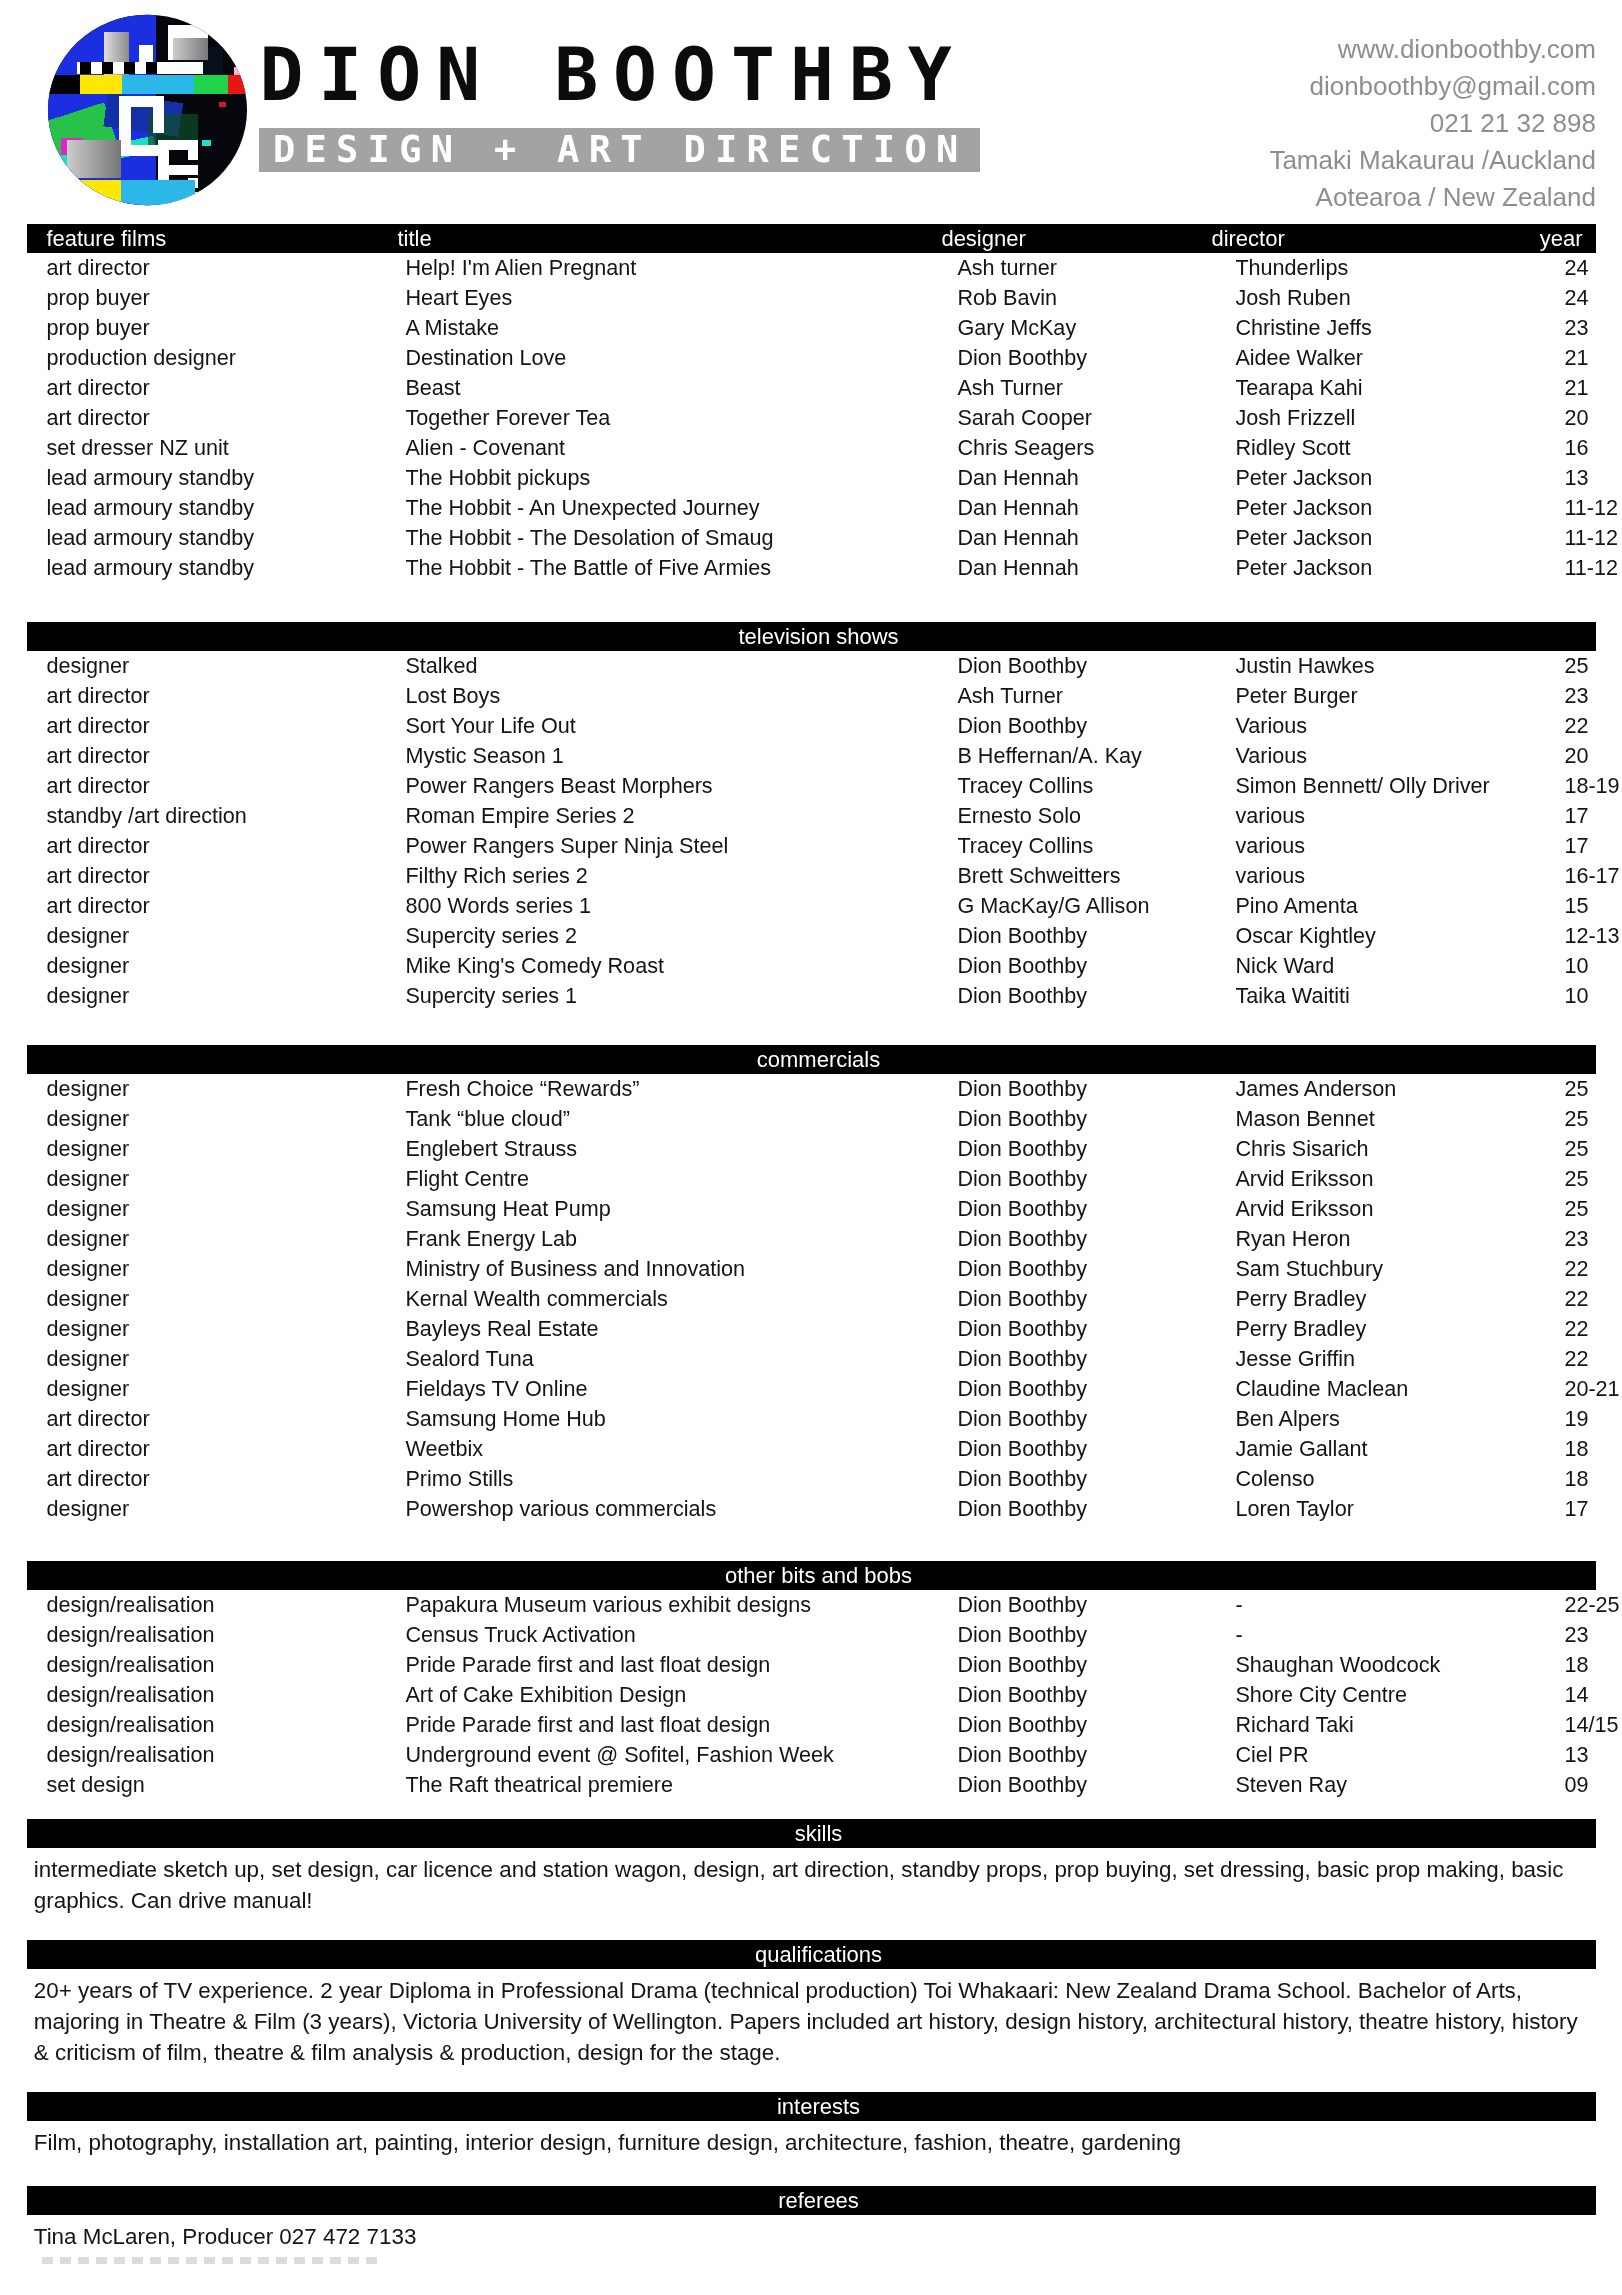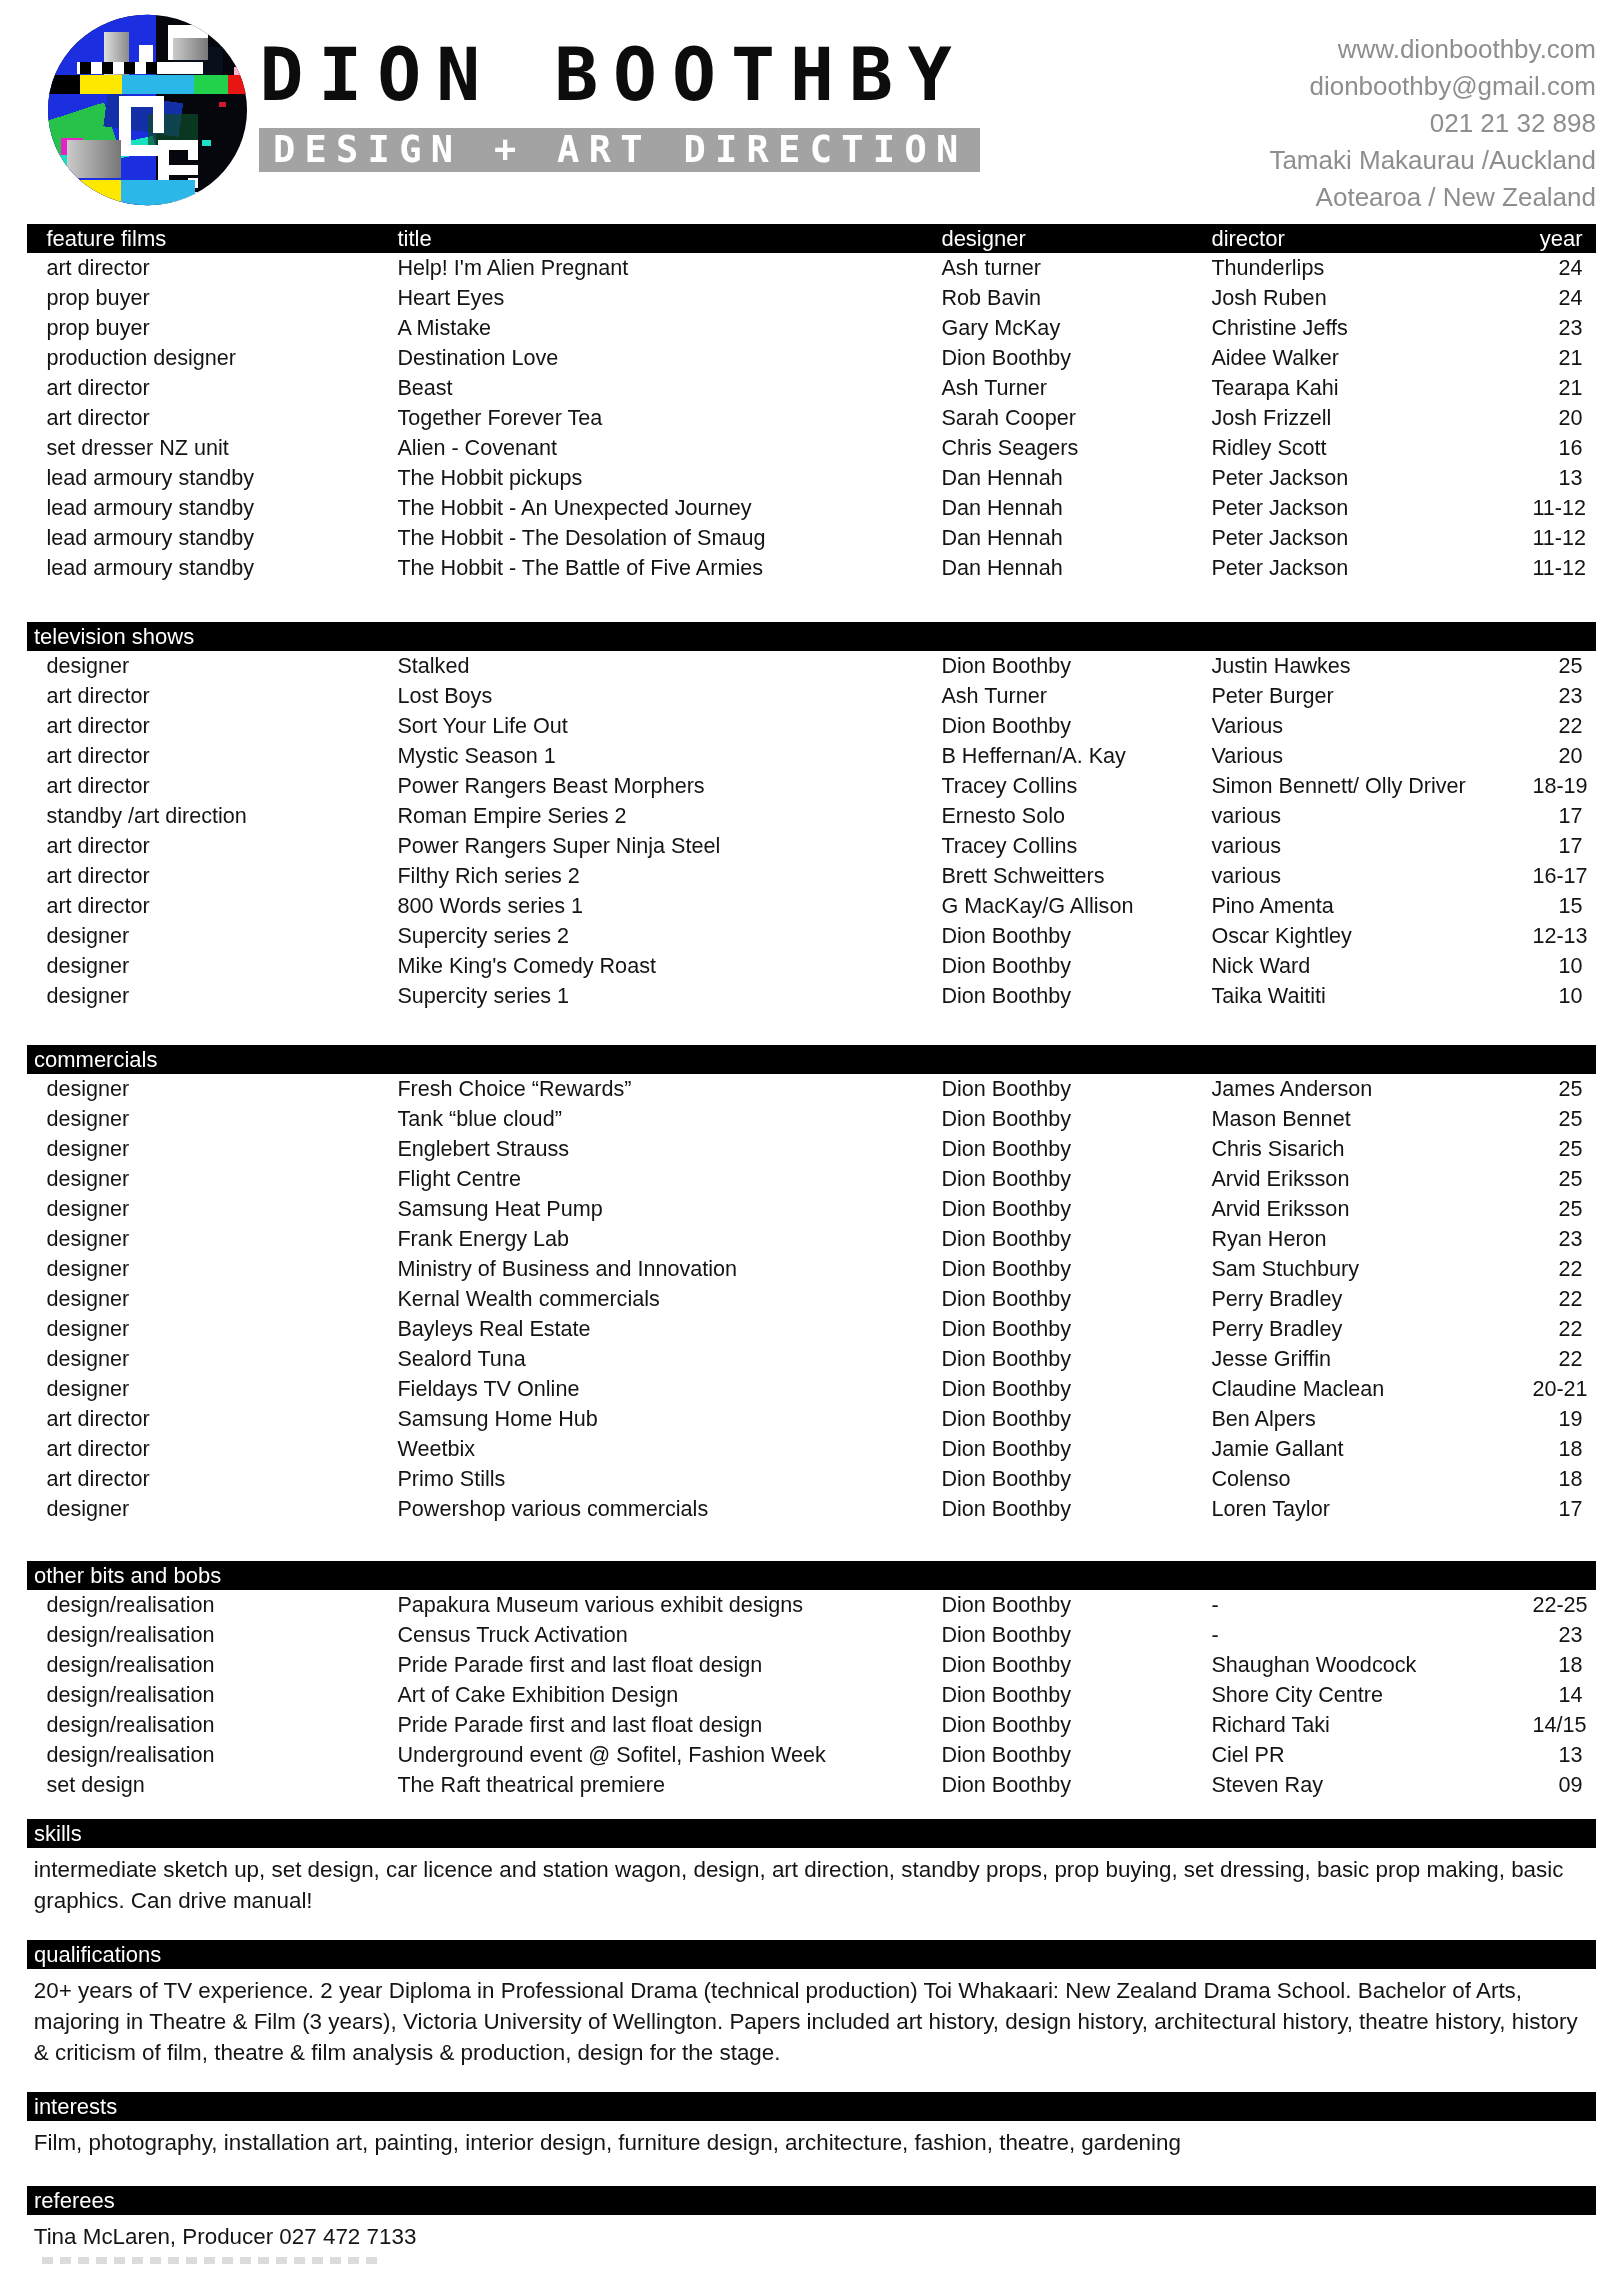--- a/index.html
+++ b/index.html
@@ -28,32 +28,32 @@
     font-size:37px;line-height:44px;letter-spacing:9.3px;
     padding:0 12px 0 13.5px;white-space:nowrap;
   }
   .contact{margin-left:auto;text-align:right;padding-top:18.6px;
     font-size:26px;line-height:37px;color:#8e8e8e;white-space:nowrap;}
   
   .bar{
     background:#000000;height:29px;color:#ffffff;
     font-size:22px;line-height:29px;
   }
-  .bar-plain{padding-left:7px;}
+  .bar-plain{padding-left:14px;text-align:center;}
   .bar-grid{display:grid;grid-template-columns:351px 544px 270px 321px 1fr;padding-left:19.4px;}
   .bar .c-year{text-align:right;padding-right:13.5px;}
   
   .tsec-first{margin-top:17px;}
   .tsec-tv{margin-top:39px;}
   .tsec-comm{margin-top:34px;}
   .tsec-other{margin-top:37px;}
   .rows{width:100%;}
   .row{
     display:grid;grid-template-columns:351px 544px 270px 321px 1fr;
-    padding-left:19.4px;height:30px;align-items:center;
+    padding-left:19.4px;height:30px;align-items:center;gap:8px;
   }
   .cell{white-space:nowrap;font-size:21.6px;}
   .c-year{text-align:right;padding-right:13.5px;}
   
   .xsec-skills{margin-top:18.6px;}
   .xsec-quals{margin-top:24px;}
   .xsec-interests{margin-top:24px;}
   .xsec-referees{margin-top:28px;}
   .xsec p{
     margin:6px 0 0 0;padding-left:6.8px;

